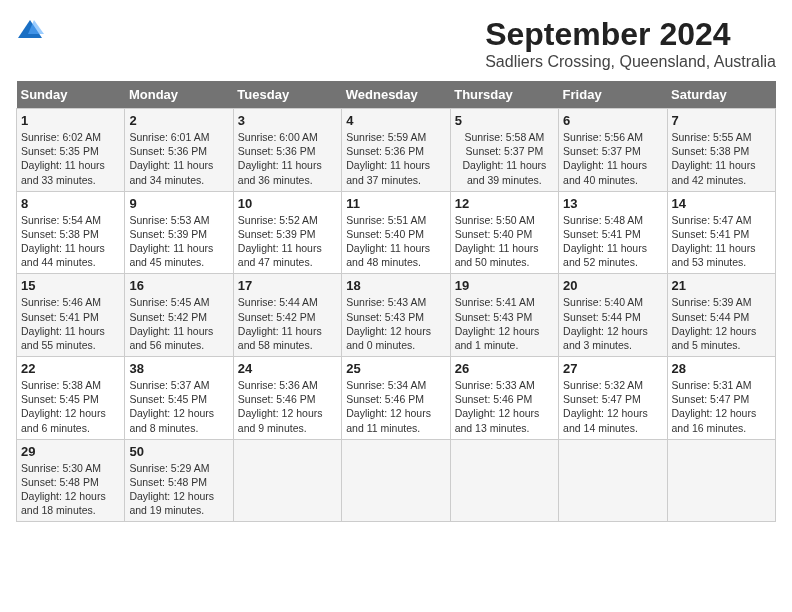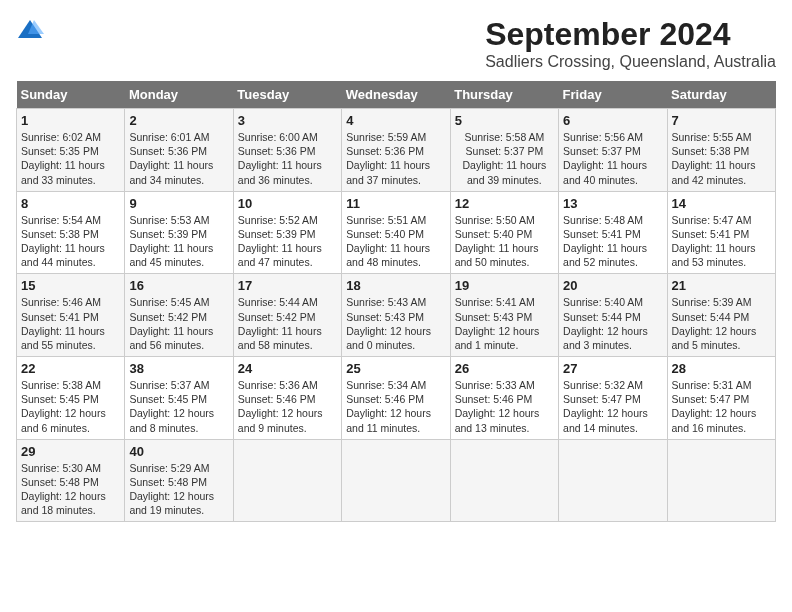--- a/index.html
+++ b/index.html
@@ -320,21 +320,21 @@
       </tr>
       <tr>
         <td>
           <span class="day-num">29</span>
           <div class="day-info" style="white-space: pre-line;">Sunrise: 5:30 AM
 Sunset: 5:48 PM
 Daylight: 12 hours
 and 18 minutes.</div>
         </td>
         <td>
-          <span class="day-num">40</span>
+          <span class="day-num">50</span>
           <div class="day-info" style="white-space: pre-line;">Sunrise: 5:29 AM
 Sunset: 5:48 PM
 Daylight: 12 hours
 and 19 minutes.</div>
         </td>
         <td class="empty-cell"></td>
         <td class="empty-cell"></td>
         <td class="empty-cell"></td>
         <td class="empty-cell"></td>
         <td class="empty-cell"></td>

